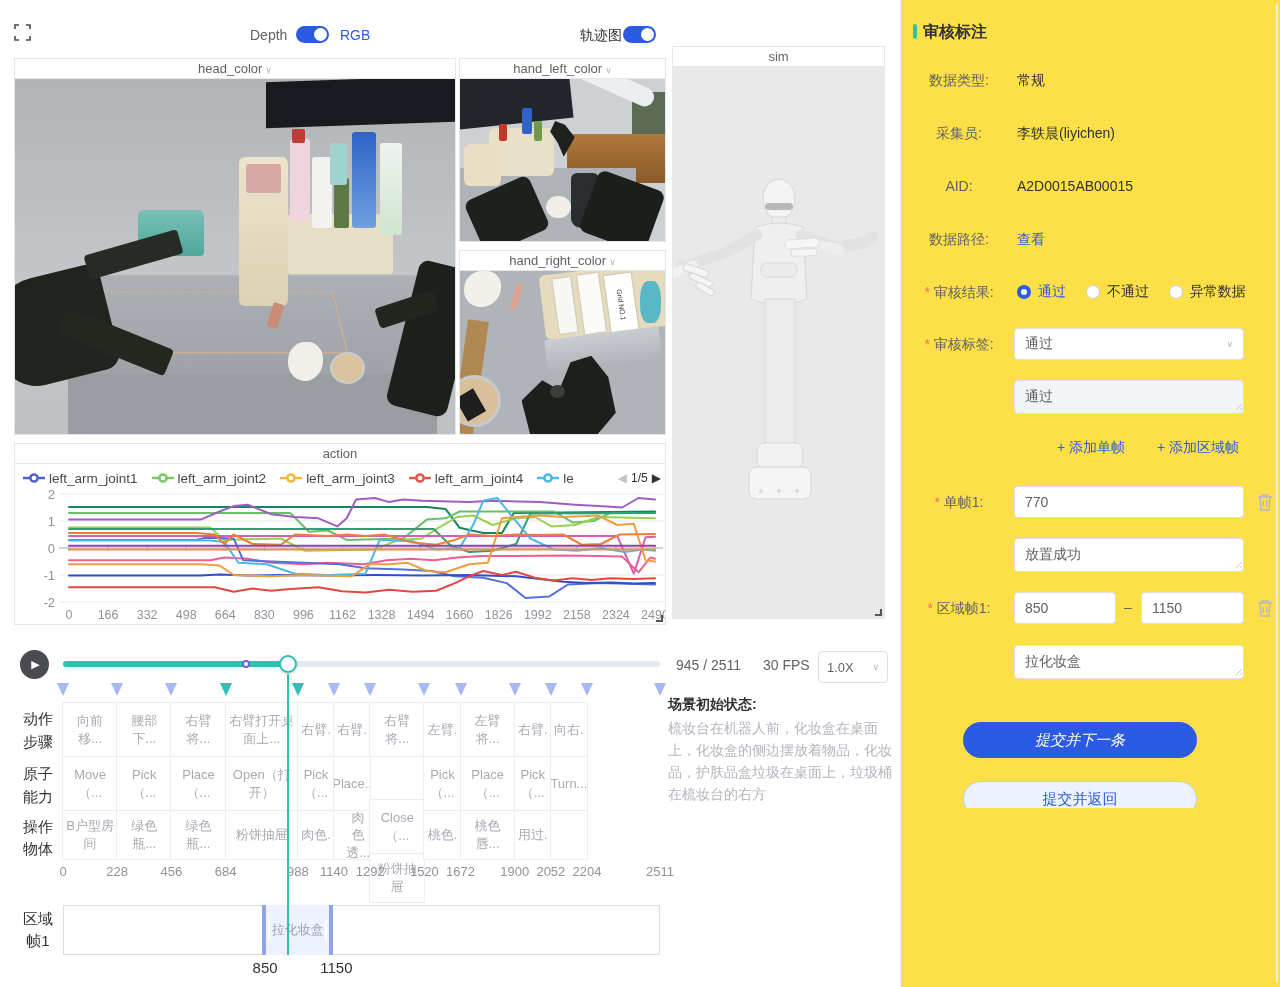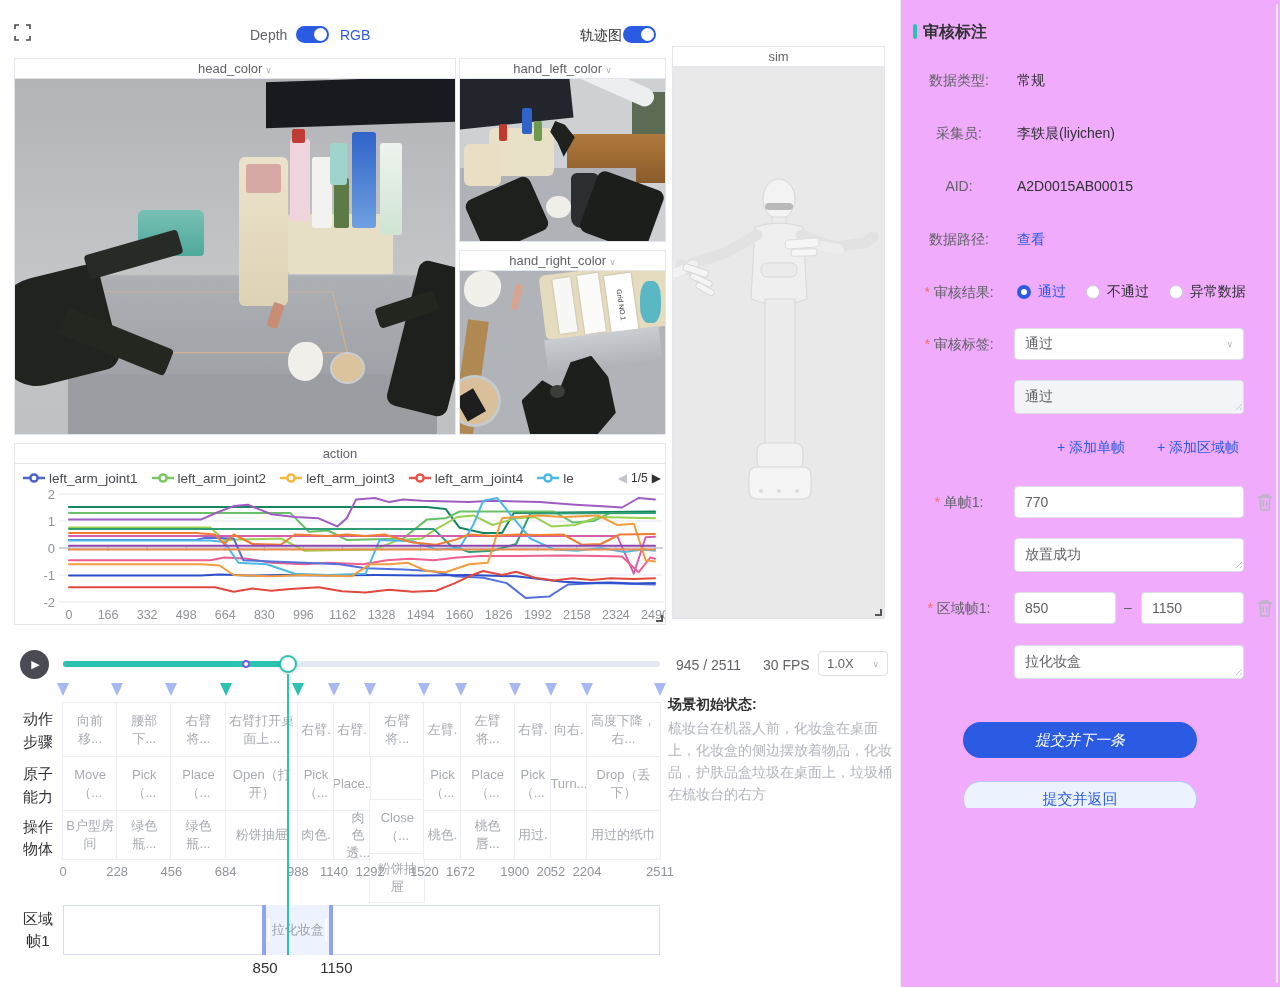--- a/index.html
+++ b/index.html
@@ -26,21 +26,21 @@
   #legend-pg { position:absolute; right:4px; top:23px; height:22px; display:flex; align-items:center; gap:4px; font-size:12px; background:#fff; padding-left:4px; }
   #chart-xlabels span, #scale-row span { position:absolute; transform:translateX(-50%); white-space:nowrap; }
 
   
   #play-btn { position:absolute; left:20px; top:650px; width:29px; height:29px; border-radius:50%; background:#4a4a52; color:#fff; font-size:11px; display:flex; align-items:center; justify-content:center; cursor:pointer; }
   #slider-track { position:absolute; left:63px; top:661px; width:597px; height:6px; border-radius:3px; background:#e3e8f2; cursor:pointer; }
   #slider-fill { position:absolute; left:0; top:0; height:6px; border-radius:3px; background:#2cc2b2; }
   #slider-dot { position:absolute; top:-1px; width:8px; height:8px; border-radius:50%; background:#fff; border:2px solid #6f63d8; }
   #slider-handle { position:absolute; top:-6px; width:18px; height:18px; border-radius:50%; background:#fff; border:2px solid #2cc2b2; box-shadow:0 1px 3px rgba(0,0,0,.18); cursor:grab; }
   .player-text { position:absolute; top:657px; font-size:14px; color:#606266; }
-  #speed-box { position:absolute; left:818px; top:651px; width:70px; height:25px; border:1px solid #dcdfe6; border-radius:4px; font-size:13px; color:#606266; display:flex; align-items:center; justify-content:space-between; padding:0 8px; cursor:pointer; background:#fff; }
+  #speed-box { position:absolute; left:818px; top:651px; width:70px; height:32px; border:1px solid #dcdfe6; border-radius:4px; font-size:13px; color:#606266; display:flex; align-items:center; justify-content:space-between; padding:0 8px; cursor:pointer; background:#fff; }
 
   .marker { position:absolute; top:683px; width:0; height:0; border-left:6px solid transparent; border-right:6px solid transparent; border-top:13px solid #a8b8f2; cursor:pointer; }
   .marker.teal { border-top-color:#2cc2b2; }
   #playhead { position:absolute; width:2px; background:#2cc2b2; z-index:4; }
 
   
   #scene { position:absolute; left:668px; top:696px; width:232px; font-size:14px; }
   #scene .scene-label { font-weight:bold; color:#303133; margin-bottom:3px; }
   #scene .scene-body { color:#b3b6bd; line-height:1.58; }
 
@@ -51,21 +51,21 @@
   .cell { border:1px solid #ebeef5; margin-left:-1px; margin-top:-1px; background:#fff; color:#a8abb2; font-size:13px; line-height:1.35; display:flex; align-items:center; justify-content:center; text-align:center; padding:2px 3px; overflow:hidden; }
   #scale-row { position:absolute; left:0; top:864px; width:900px; height:16px; font-size:13px; color:#8f939a; }
 
   
   #region-bar { position:absolute; left:63px; top:905px; width:597px; height:50px; border:1px solid #d8ddeb; background:#fefeff; }
   #region-seg { position:absolute; top:-1px; bottom:-1px; background:#eef2fe; border-left:4px solid #8fa4ee; border-right:4px solid #8fa4ee; display:flex; align-items:center; justify-content:center; font-size:13px; color:#9ba0ad; cursor:pointer; }
   #region-seg .h { position:absolute; top:14px; bottom:14px; width:2px; background:#fff; }
   .region-num { position:absolute; top:959px; transform:translateX(-50%); font-size:15px; color:#303133; }
 
   
-  #review { position:absolute; left:900px; top:0; width:380px; height:987px; border-left:1px solid #ececec; background:#f0abfc; }
+  #review { position:absolute; left:900px; top:0; width:380px; height:987px; border-left:1px solid #ececec; background:#fde047; }
   #review .scrollbar { position:absolute; right:2px; top:4px; bottom:4px; width:2px; background:#ededed; border-radius:1px; }
   #review-title { position:absolute; left:22px; top:22px; font-size:16px; font-weight:bold; color:#303133; }
   #review-title::before { content:""; position:absolute; left:-10px; top:2px; width:4px; height:15px; background:#2cc2b2; border-radius:2px; }
   .fld-label { position:absolute; width:100px; text-align:center; font-size:14px; color:#606266; }
   .fld-value { position:absolute; left:116px; font-size:14px; color:#303133; }
   .req::before { content:"* "; color:#f56c6c; }
   .link { color:#2b5be3; cursor:pointer; }
   .radio { display:inline-flex; align-items:center; margin-right:16px; cursor:pointer; font-size:14px; color:#303133; }
   .radio .rc { width:14px; height:14px; border-radius:50%; border:1px solid #c8cdd6; background:#fff; margin-right:7px; }
   .radio.sel .rc { border:4.5px solid #2b5be3; }
@@ -412,25 +412,20 @@
       <div class="step-col" style="left: 451.732px; width: 37.1386px;">
         <div class="cell" style="height: 55px;">右臂.</div>
         <div class="cell" style="height: 55px;">Pick（...</div>
         <div class="cell" style="height: 50px;">用过.</div>
       </div>
       <div class="step-col" style="left: 487.871px; width: 37.1386px;">
         <div class="cell" style="height: 55px;">向右.</div>
         <div class="cell" style="height: 55px;">Turn...</div>
         <div class="cell" style="height: 50px;"></div>
       </div>
-      <div class="step-col" style="left: 524.01px; width: 73.9904px;">
-        <div class="cell" style="height: 55px;">高度下降，右...</div>
-        <div class="cell" style="height: 55px;">Drop（丢下）</div>
-        <div class="cell" style="height: 50px;">用过的纸巾</div>
-      </div>
     </div>
   <div id="scale-row">
       <span style="left: 63px;">0</span>
       <span style="left: 117.208px;">228</span>
       <span style="left: 171.416px;">456</span>
       <span style="left: 225.624px;">684</span>
       <span style="left: 297.901px;">988</span>
       <span style="left: 334.039px;">1140</span>
       <span style="left: 370.178px;">1292</span>
       <span style="left: 424.386px;">1520</span>

